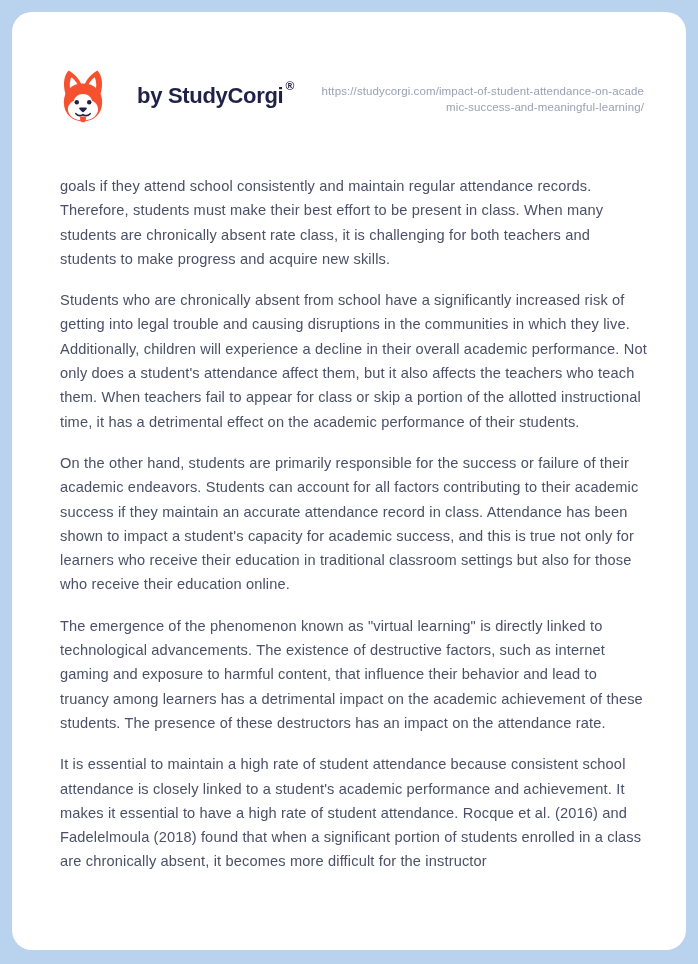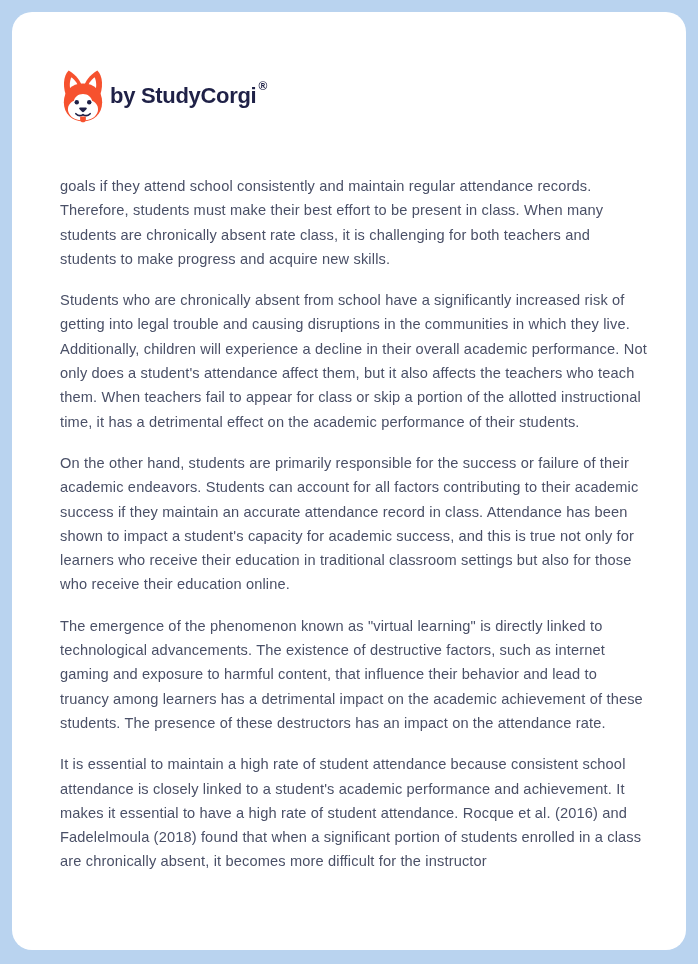--- a/index.html
+++ b/index.html
@@ -21,21 +21,21 @@
   }
   
   .header {
     display: flex;
     justify-content: space-between;
     align-items: center;
   }
   .brand {
     display: flex;
     align-items: center;
-    gap: 4px;
+    gap: 31px;
     flex: 0 0 auto;
   }
   .brand svg { display: block; }
   .brand-text {
     font-size: 22px;
     font-weight: 800;
     letter-spacing: -0.3px;
     color: #1F2147;
     line-height: 1;
   }
@@ -111,20 +111,21 @@
 
           <path d="M16.5 46.5 Q20 50 24 47.5 Q28 50 31.5 46.5" stroke="#1F2147" stroke-width="1.7" fill="none" stroke-linecap="round"></path>
 
           <path d="M21 49.5 L27 49.5 L27 52.5 C27 54.2 25.7 55.5 24 55.5 C22.3 55.5 21 54.2 21 52.5 Z" fill="#F6512E"></path>
         </svg>
       </span>
       <span><span class="brand-text">by StudyCorgi</span><span class="brand-reg">®</span></span>
     </div>
 
     <div class="source">
+      <div class="source-url">https://studycorgi.com/impact-of-student-attendance-on-academic-success-and-meaningful-learning/</div>
     </div>
 
   </div>
 
   <div class="article">
     <p>goals if they attend school consistently and maintain regular attendance records. Therefore, students must make their best effort to be present in class. When many students are chronically absent rate class, it is challenging for both teachers and students to make progress and acquire new skills.</p>
     <p>Students who are chronically absent from school have a significantly increased risk of getting into legal trouble and causing disruptions in the communities in which they live. Additionally, children will experience a decline in their overall academic performance. Not only does a student's attendance affect them, but it also affects the teachers who teach them. When teachers fail to appear for class or skip a portion of the allotted instructional time, it has a detrimental effect on the academic performance of their students.</p>
     <p>On the other hand, students are primarily responsible for the success or failure of their academic endeavors. Students can account for all factors contributing to their academic success if they maintain an accurate attendance record in class. Attendance has been shown to impact a student's capacity for academic success, and this is true not only for learners who receive their education in traditional classroom settings but also for those who receive their education online.</p>
     <p>The emergence of the phenomenon known as "virtual learning" is directly linked to technological advancements. The existence of destructive factors, such as internet gaming and exposure to harmful content, that influence their behavior and lead to truancy among learners has a detrimental impact on the academic achievement of these students. The presence of these destructors has an impact on the attendance rate.</p>
     <p>It is essential to maintain a high rate of student attendance because consistent school attendance is closely linked to a student's academic performance and achievement. It makes it essential to have a high rate of student attendance. Rocque et al. (2016) and Fadelelmoula (2018) found that when a significant portion of students enrolled in a class are chronically absent, it becomes more difficult for the instructor</p>

